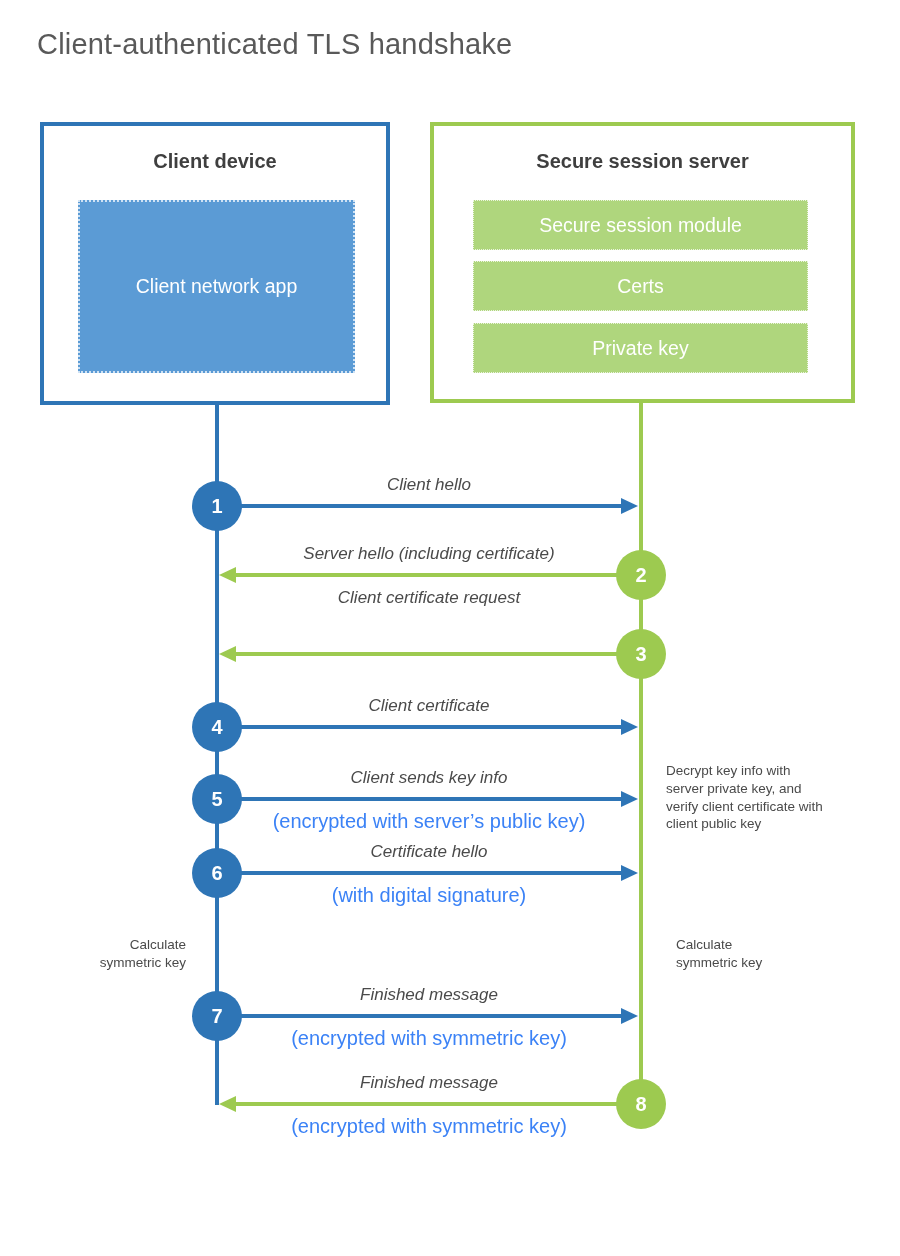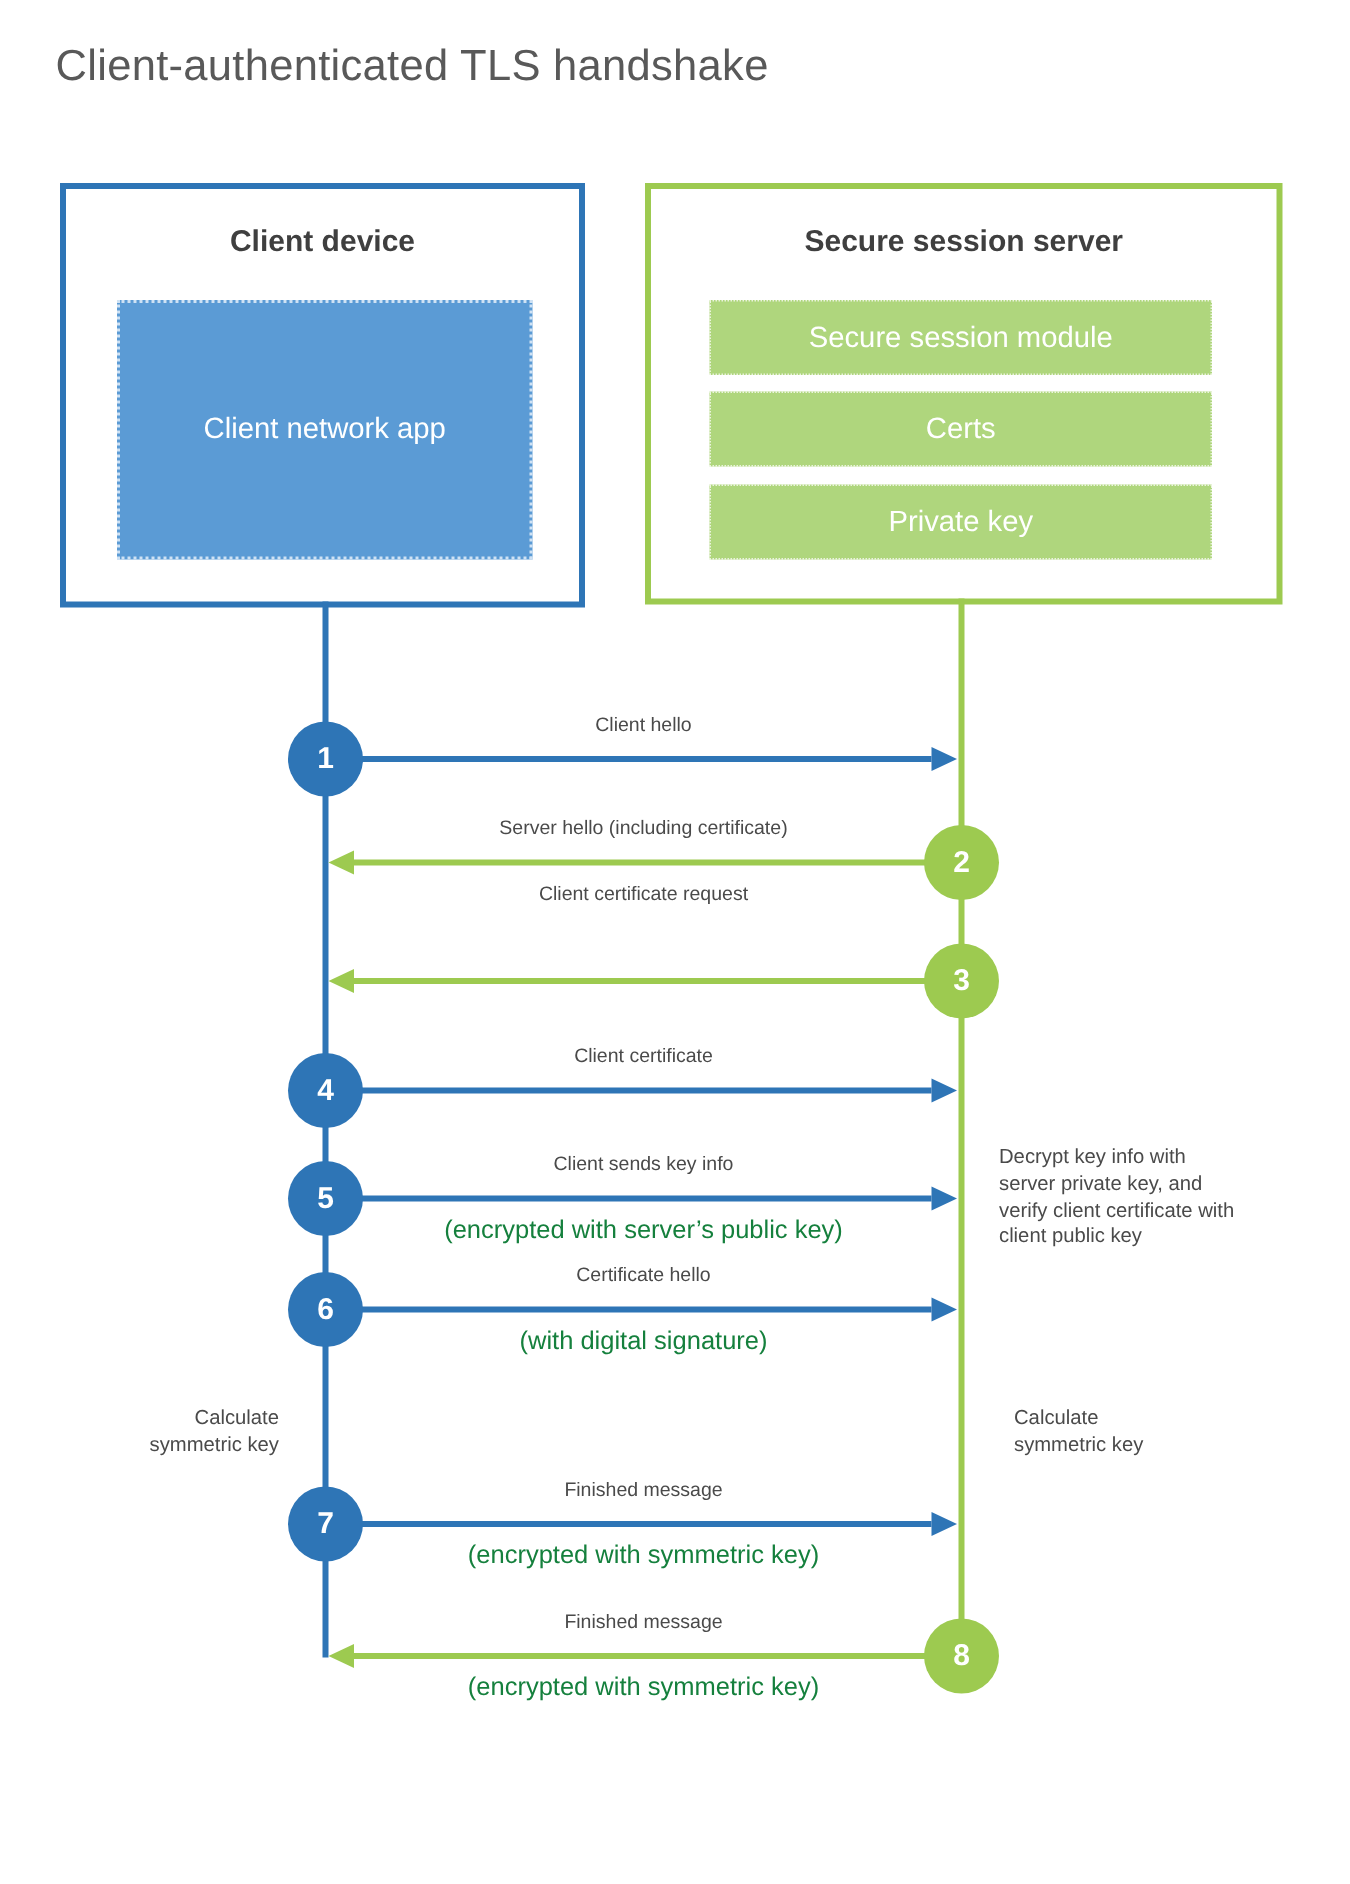--- a/index.html
+++ b/index.html
@@ -48,23 +48,23 @@
     border-top:8px solid transparent;border-bottom:8px solid transparent;
     border-right:17px solid var(--green);}
 
   .badge{position:absolute;width:50px;height:50px;border-radius:50%;
     display:flex;align-items:center;justify-content:center;
     color:#ffffff;font-size:20px;font-weight:700;}
   .badge.blue{background:var(--blue);}
   .badge.green{background:var(--green);}
 
   .msg-label{position:absolute;left:219px;width:420px;text-align:center;
-    font-size:13px;color:var(--ink);}
+    font-size:17px;color:var(--ink);font-style:italic;}
   .msg-sub{position:absolute;left:219px;width:420px;text-align:center;
-    font-size:17px;color:#15803d;}
+    font-size:20px;color:#3b82f6;}
 
   .side-note{position:absolute;font-size:13.5px;line-height:1.32;color:var(--ink);}
 </style>
 </head>
 <body>
 
 <div id="stage">
 
   <div class="page-title">Client-authenticated TLS handshake</div>
 

